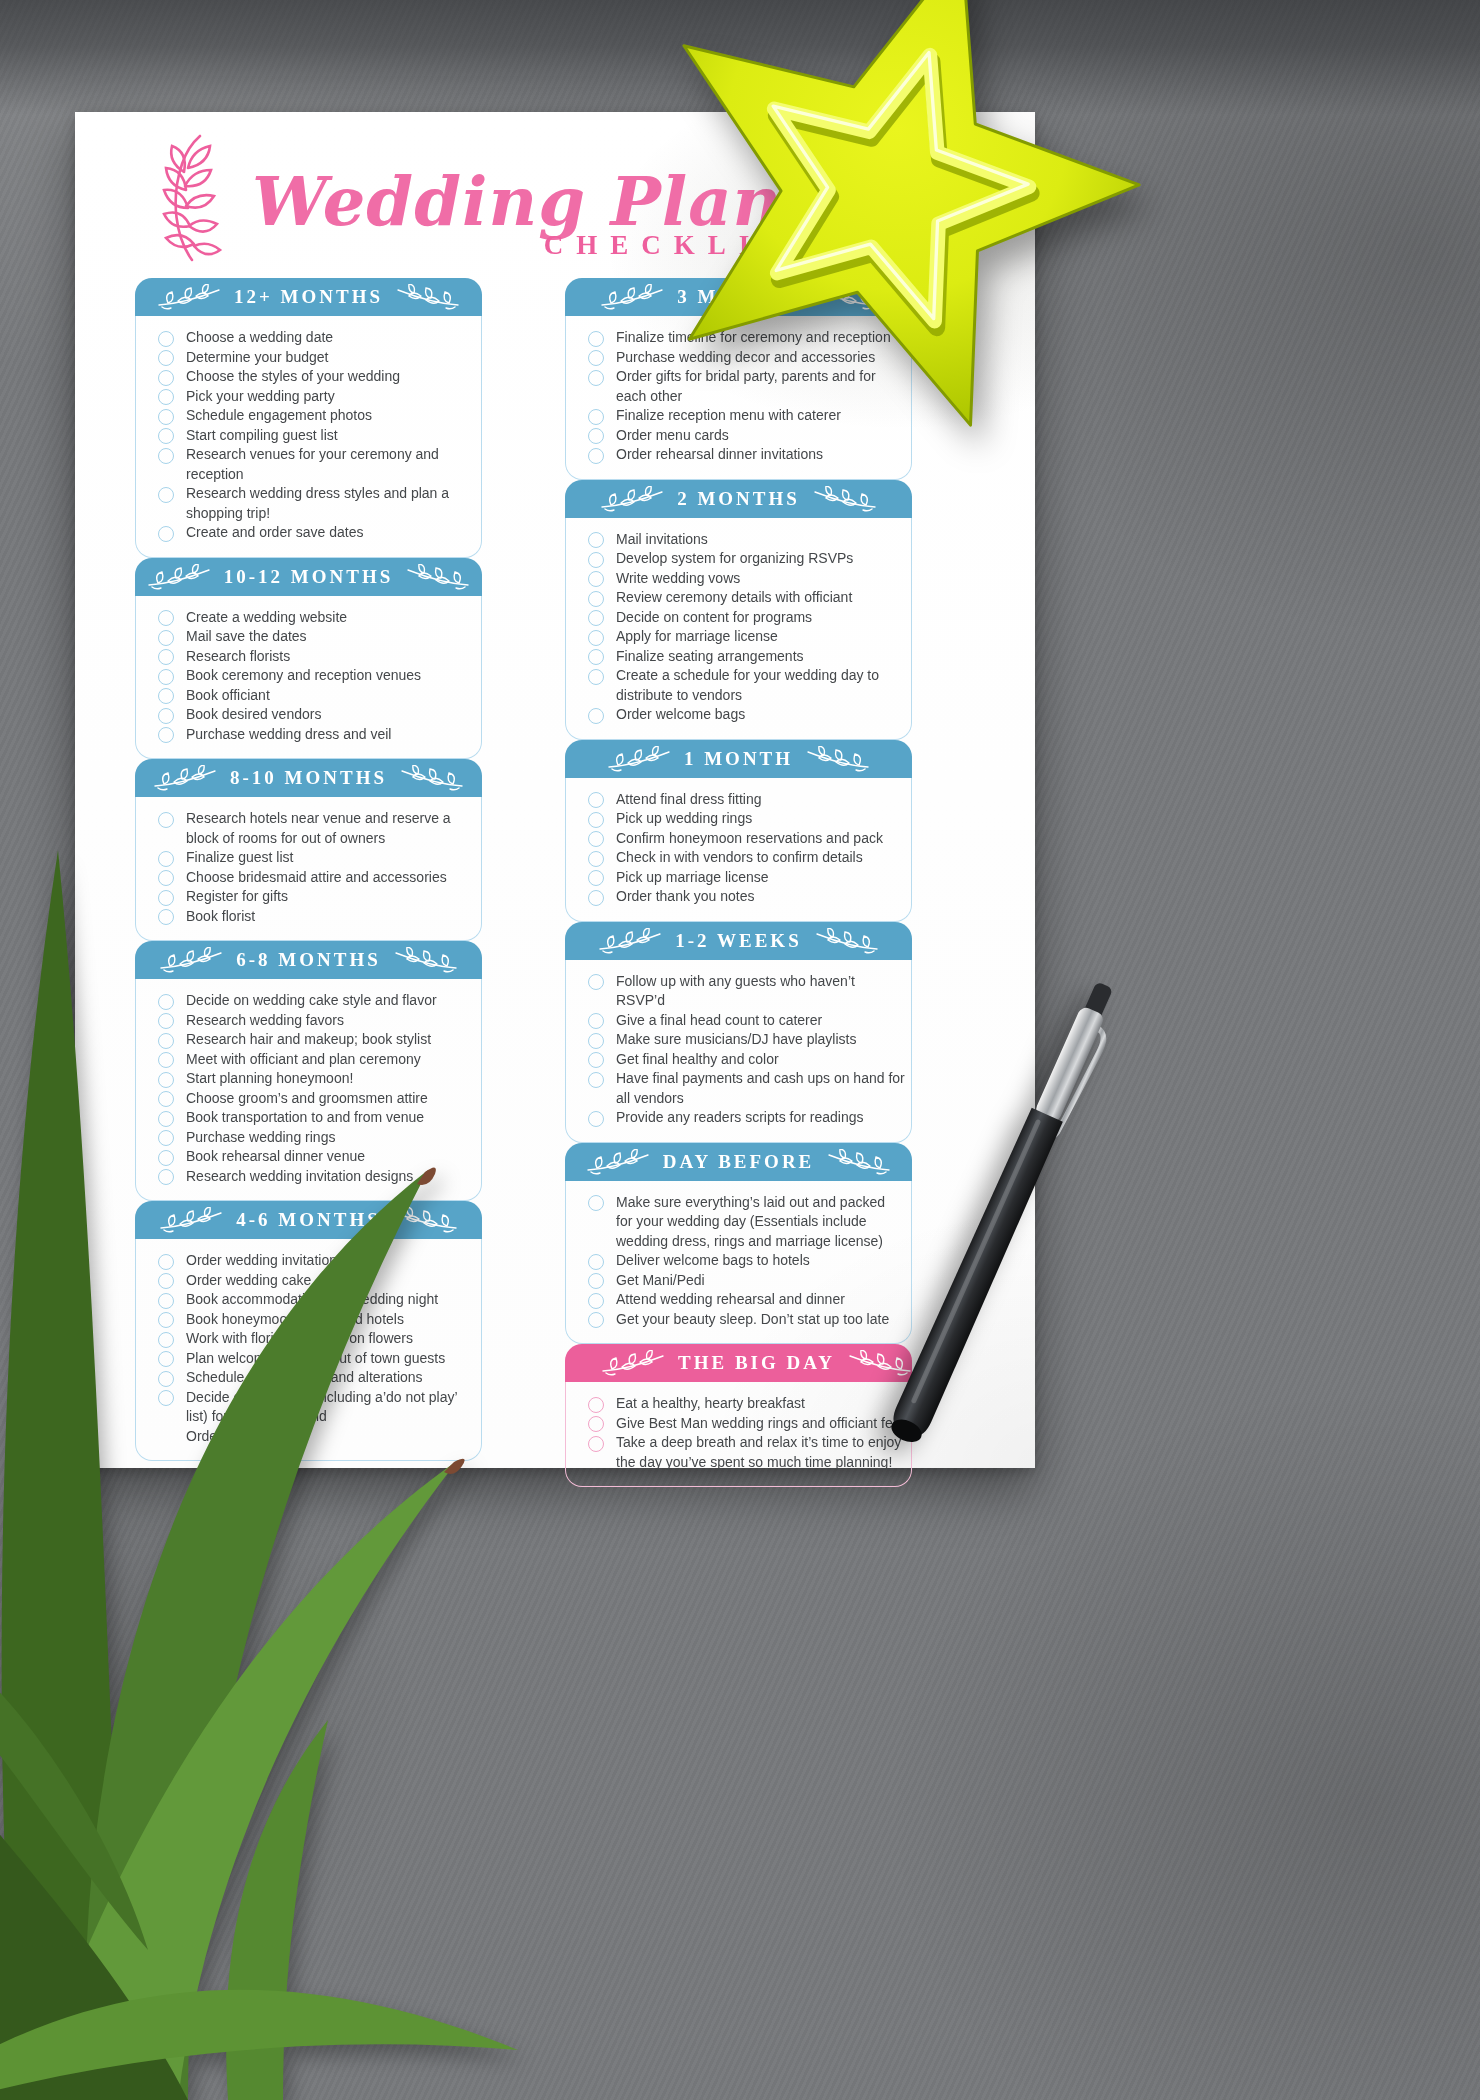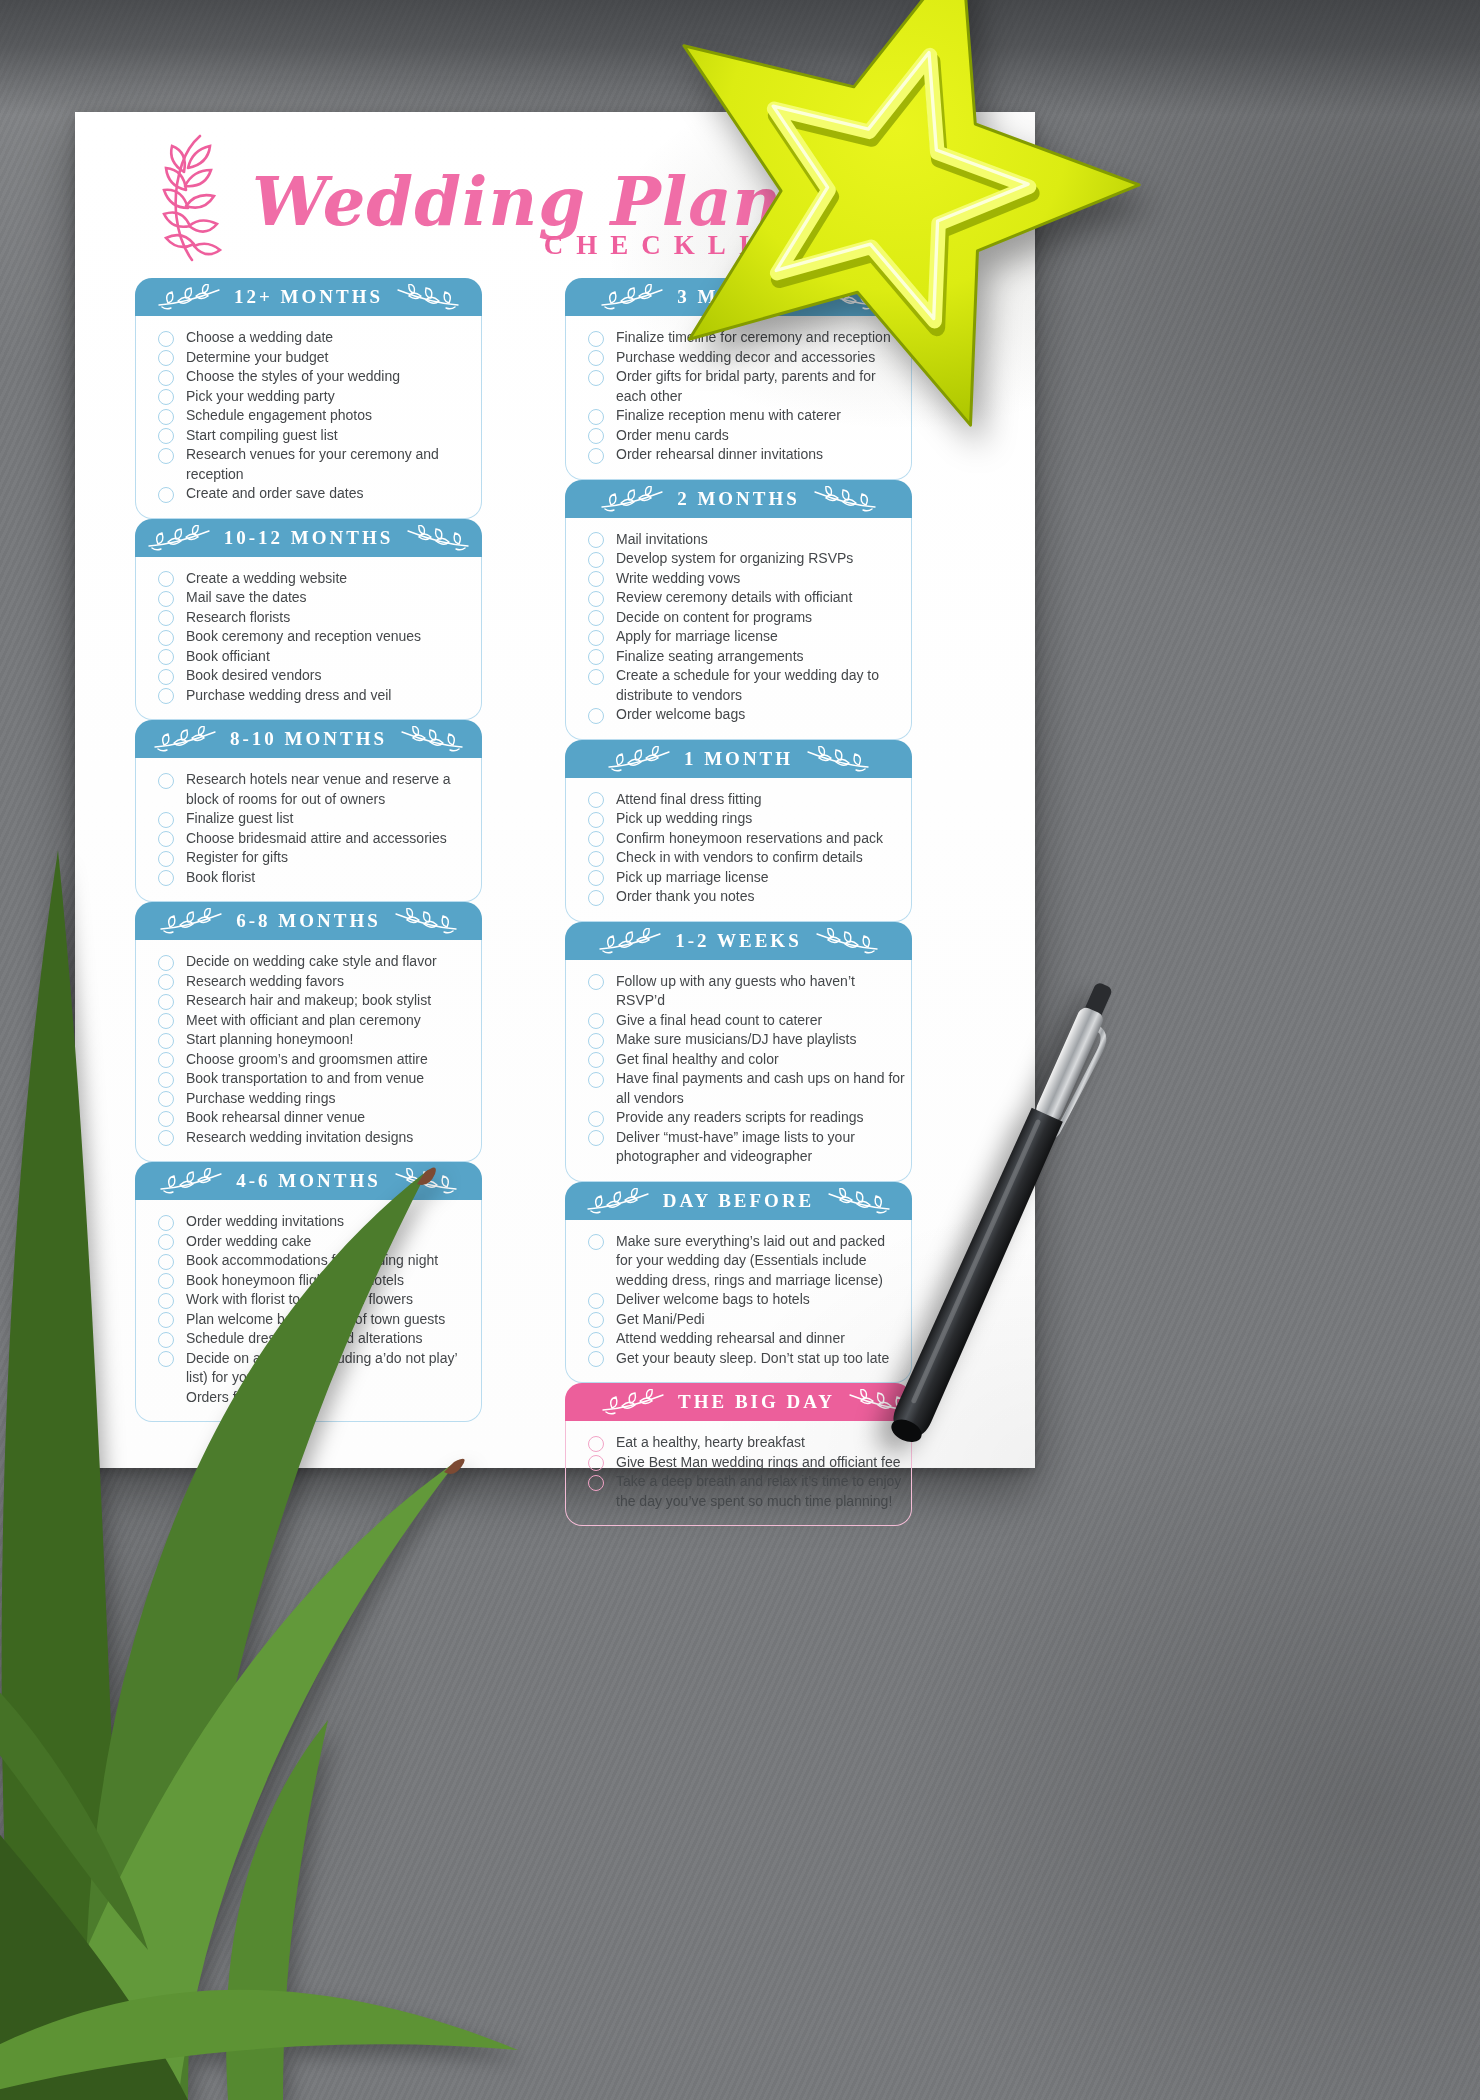--- a/index.html
+++ b/index.html
@@ -135,20 +135,24 @@
             <div class="item">
               <span class="checkbox"></span>
               <span class="item-text">Start compiling guest list</span>
             </div>
             <div class="item">
               <span class="checkbox"></span>
               <span class="item-text">Research venues for your ceremony and reception</span>
             </div>
             <div class="item">
               <span class="checkbox"></span>
+              <span class="item-text">Research wedding dress styles and plan a shopping trip!</span>
+            </div>
+            <div class="item">
+              <span class="checkbox"></span>
               <span class="item-text">Create and order save dates</span>
             </div>
           </div>
         </section>
         <section class="card blue">
           <div class="card-header">
             <svg class="orn orn-left" viewBox="0 0 62 26">
               <use href="#branch"></use>
             </svg>
             <span class="card-title">10-12 MONTHS</span>
@@ -474,24 +478,20 @@
               <span class="checkbox"></span>
               <span class="item-text">Get final healthy and color</span>
             </div>
             <div class="item">
               <span class="checkbox"></span>
               <span class="item-text">Have final payments and cash ups on hand for all vendors</span>
             </div>
             <div class="item">
               <span class="checkbox"></span>
               <span class="item-text">Provide any readers scripts for readings</span>
-            </div>
-            <div class="item">
-              <span class="checkbox"></span>
-              <span class="item-text">Deliver “must-have” image lists to your photographer and videographer</span>
             </div>
           </div>
         </section>
         <section class="card blue">
           <div class="card-header">
             <svg class="orn orn-left" viewBox="0 0 62 26">
               <use href="#branch"></use>
             </svg>
             <span class="card-title">DAY BEFORE</span>
             <svg class="orn orn-right" viewBox="0 0 62 26">

